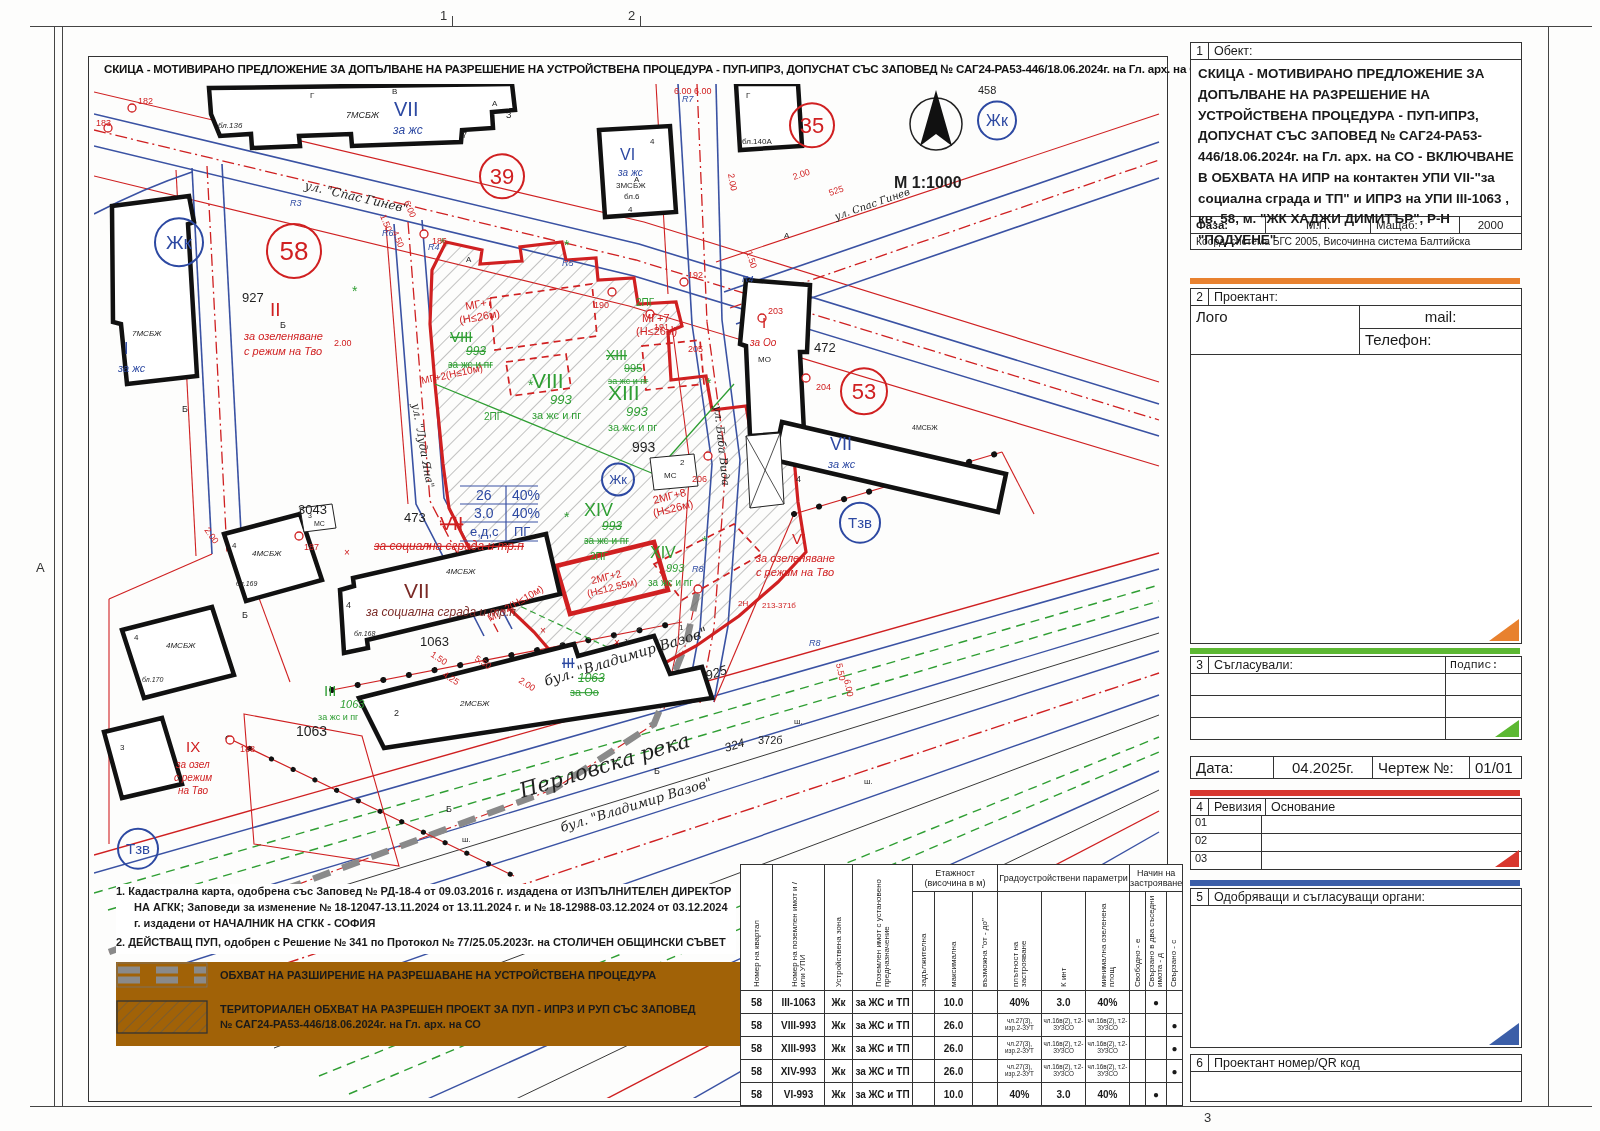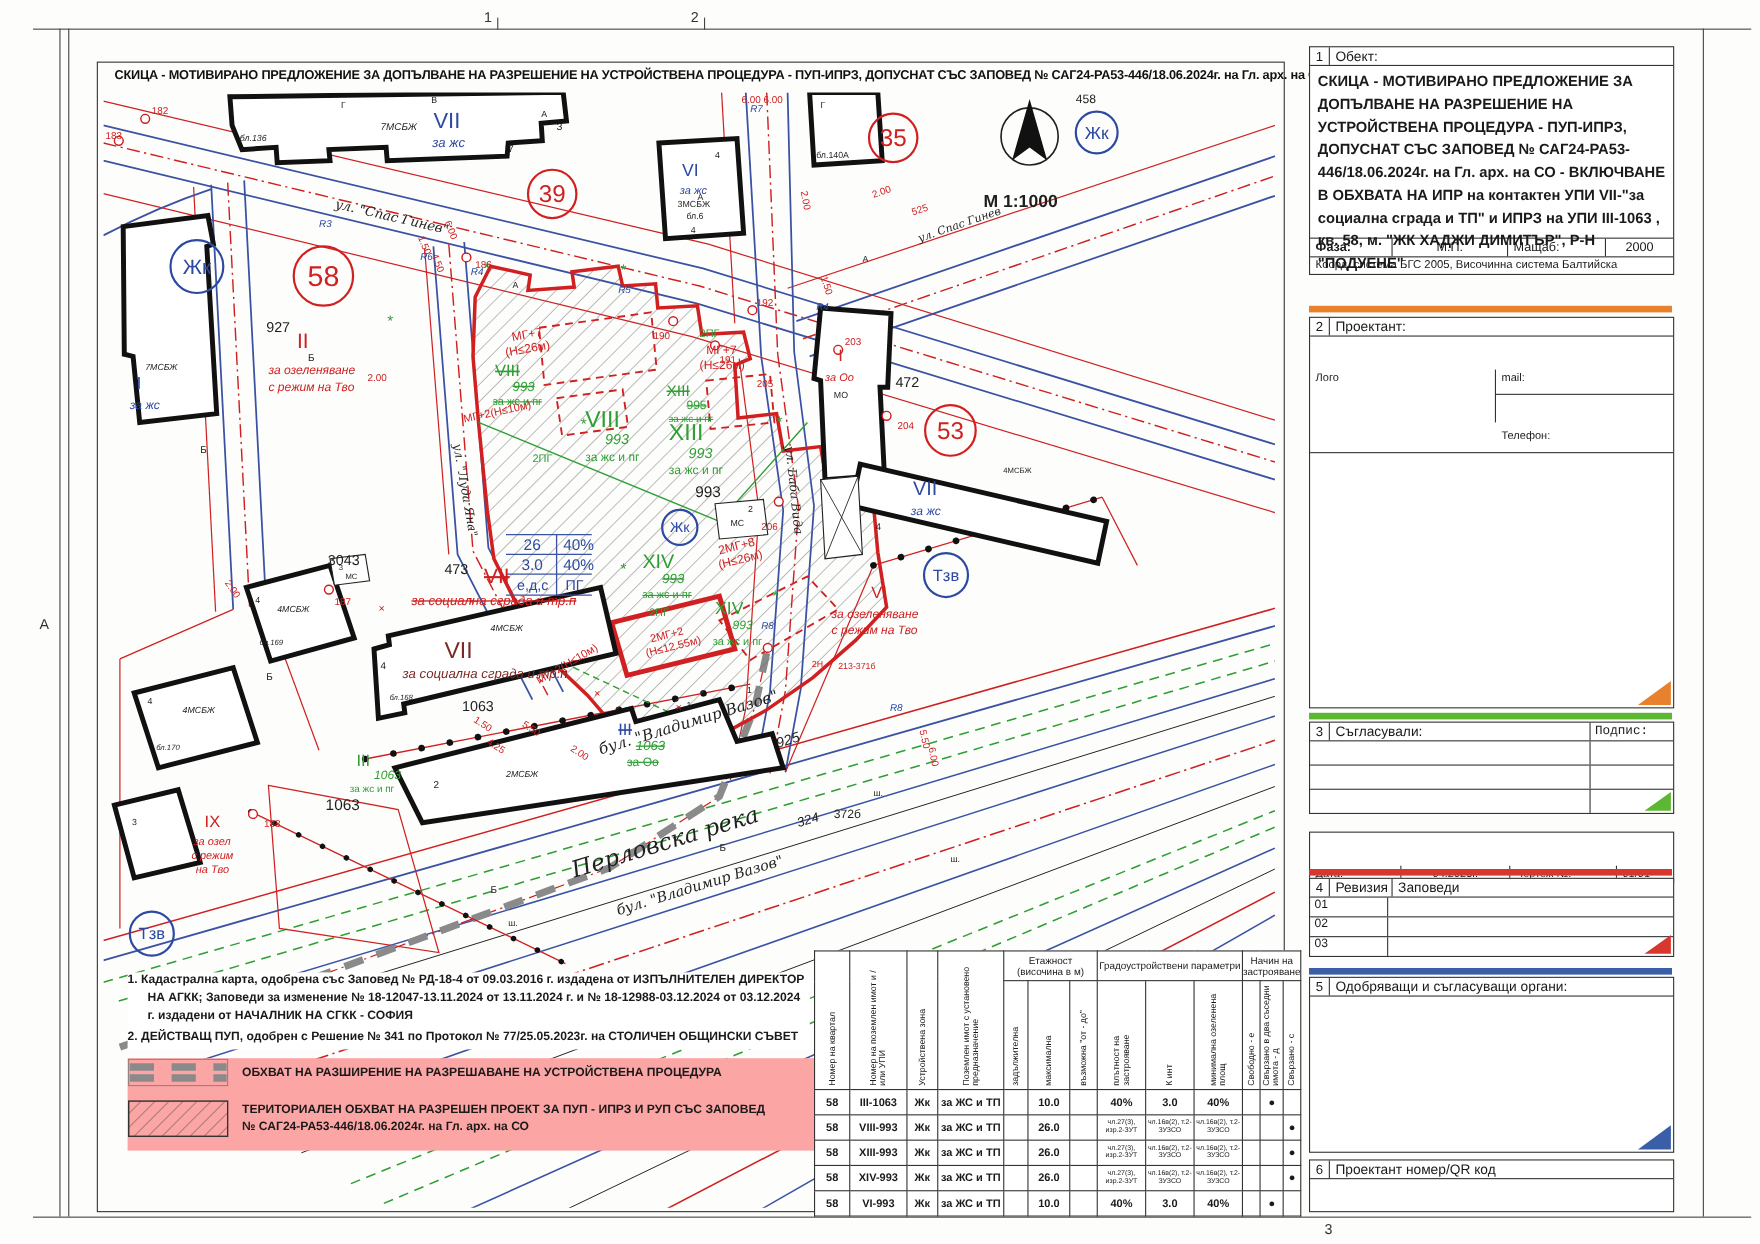--- a/index.html
+++ b/index.html
@@ -15,21 +15,21 @@
   .ml{font-family:"Liberation Sans",sans-serif;}
   .ml-k{fill:#1f1f1f;} .ml-r{fill:#d02021;} .ml-b{fill:#2d49a2;} .ml-g{fill:#2f9e33;}
   .ml-d{fill:#7a2a26;} .it{font-style:italic;} .bd{font-weight:bold;}
   .st{text-decoration:line-through;} .serif{font-family:"DejaVu Serif","Liberation Serif",serif;}
   .mid{text-anchor:middle;}
   .circ-r{fill:none;stroke:#d02021;stroke-width:2;}
   .circ-b{fill:none;stroke:#2d49a2;stroke-width:2;}
   
   #notes{position:absolute;left:116px;top:884px;width:620px;background:#fff;font-size:11px;font-weight:bold;line-height:1.45;}
   #notes p{margin:0 0 3px 0;padding-left:18px;text-indent:-18px;}
-  #legend{position:absolute;left:116px;top:962px;width:626px;background:#fca5a5;}
+  #legend{position:absolute;left:116px;top:962px;width:626px;background:#a16207;}
   .leg-item{display:flex;align-items:center;margin-bottom:12px;}
   .leg-item .lab{font-size:11px;font-weight:bold;margin-left:12px;width:480px;line-height:1.35;}
   
   #ptable{position:absolute;left:740px;top:864px;border-collapse:collapse;background:#fff;table-layout:fixed;}
   #ptable th,#ptable td{border:1.4px solid #333;padding:0;font-weight:normal;overflow:hidden;}
   #ptable .vert{writing-mode:vertical-rl;transform:rotate(180deg);font-size:8px;line-height:1.05;
                 padding:3px 1px;height:92px;text-align:left;}
   #ptable .grp{font-size:9px;height:26px;text-align:center;}
   #ptable td{font-size:10px;text-align:center;height:22px;}
   #ptable td.small{font-size:6.3px;line-height:1.1;}
@@ -40,21 +40,21 @@
   .sect-head{display:flex;border-bottom:1.2px solid #333;align-items:stretch;}
   .num{width:17px;border-right:1.2px solid #333;text-align:center;font-size:12px;padding:1px 0;flex:none;}
   .shl{font-size:12.5px;padding:1px 5px;flex:1;}
   .bar{position:absolute;left:4px;width:330px;height:6px;}
   .tri{position:absolute;width:0;height:0;}
   .obj-text{font-size:13.4px;font-weight:bold;line-height:1.55;padding:4px 7px;height:148px;}
   .row4{display:flex;border-top:1.2px solid #333;}
   .row4 div{font-size:11.5px;padding:2px 5px;border-right:1.2px solid #333;}
   .row4 div:last-child{border-right:none;}
   .coordrow{border-top:1.2px solid #333;font-size:10.3px;padding:2px 5px;}
-  .cell-label{font-size:10px;padding:2px 5px;margin-top:30px;}
+  .cell-label{font-size:15px;padding:2px 5px;}
   .sgrow{border-top:1.2px solid #333;height:21px;position:relative;}
   .podp{position:absolute;right:0;top:0;bottom:0;width:76px;border-left:1.2px solid #333;font-size:11.5px;padding:1px 4px;box-sizing:border-box;font-family:Liberation Mono, monospace;}
   .revrow{display:flex;border-top:1.2px solid #333;height:17px;}
   .revnum{width:62px;border-right:1.2px solid #333;font-size:11px;padding:0 4px;}
 </style>
 </head>
 <body>
 
 <div id="page">
 
@@ -582,21 +582,21 @@
     <div class="bar" style="top:240px;background:#e8812e;"></div>
 
     <div class="sect" style="top:250px;width:330px;height:354px;">
       <div class="sect-head">
         <div class="num">2</div>
         <div class="shl">Проектант:</div>
       </div>
       <div style="display:flex;border-bottom:1.2px solid #333;">
         <div class="cell-label" style="width:158px;border-right:1.2px solid #333;height:44px;">Лого</div>
         <div style="flex:1;">
-          <div class="cell-label" style="border-bottom:1.2px solid #333;height:18px;">mail:</div>
+          <div class="cell-label" style="border-bottom:1.2px solid #333;height:18px;text-align:center;">mail:</div>
           <div class="cell-label" style="height:18px;">Телефон:</div>
         </div>
       </div>
       <div class="tri" style="right:2px;bottom:2px;border-left:30px solid transparent;border-bottom:22px solid #e8812e;"></div>
     </div>
 
     <div class="bar" style="top:610px;background:#5cb832;"></div>
 
     <div class="sect" style="top:618px;width:330px;">
       <div class="sect-head" style="border-bottom:none;position:relative;">
@@ -622,21 +622,21 @@
       <div class="cell-label" style="width:86px;border-right:1.2px solid #333;">Чертеж №:</div>
       <div class="cell-label" style="flex:1;">01/01</div>
     </div>
 
     <div class="bar" style="top:752px;background:#d8372e;"></div>
 
     <div class="sect" style="top:760px;width:330px;">
       <div class="sect-head" style="border-bottom:none;">
         <div class="num">4</div>
         <div class="shl" style="width:46px;flex:none;border-right:1.2px solid #333;">Ревизия</div>
-        <div class="shl">Заповеди</div>
+        <div class="shl">Основание</div>
       </div>
       <div id="revrows">
           <div class="revrow">
        <div class="revnum">01</div>
        <div style="flex:1;"></div>
      </div>
           <div class="revrow">
        <div class="revnum">02</div>
        <div style="flex:1;"></div>
      </div>

